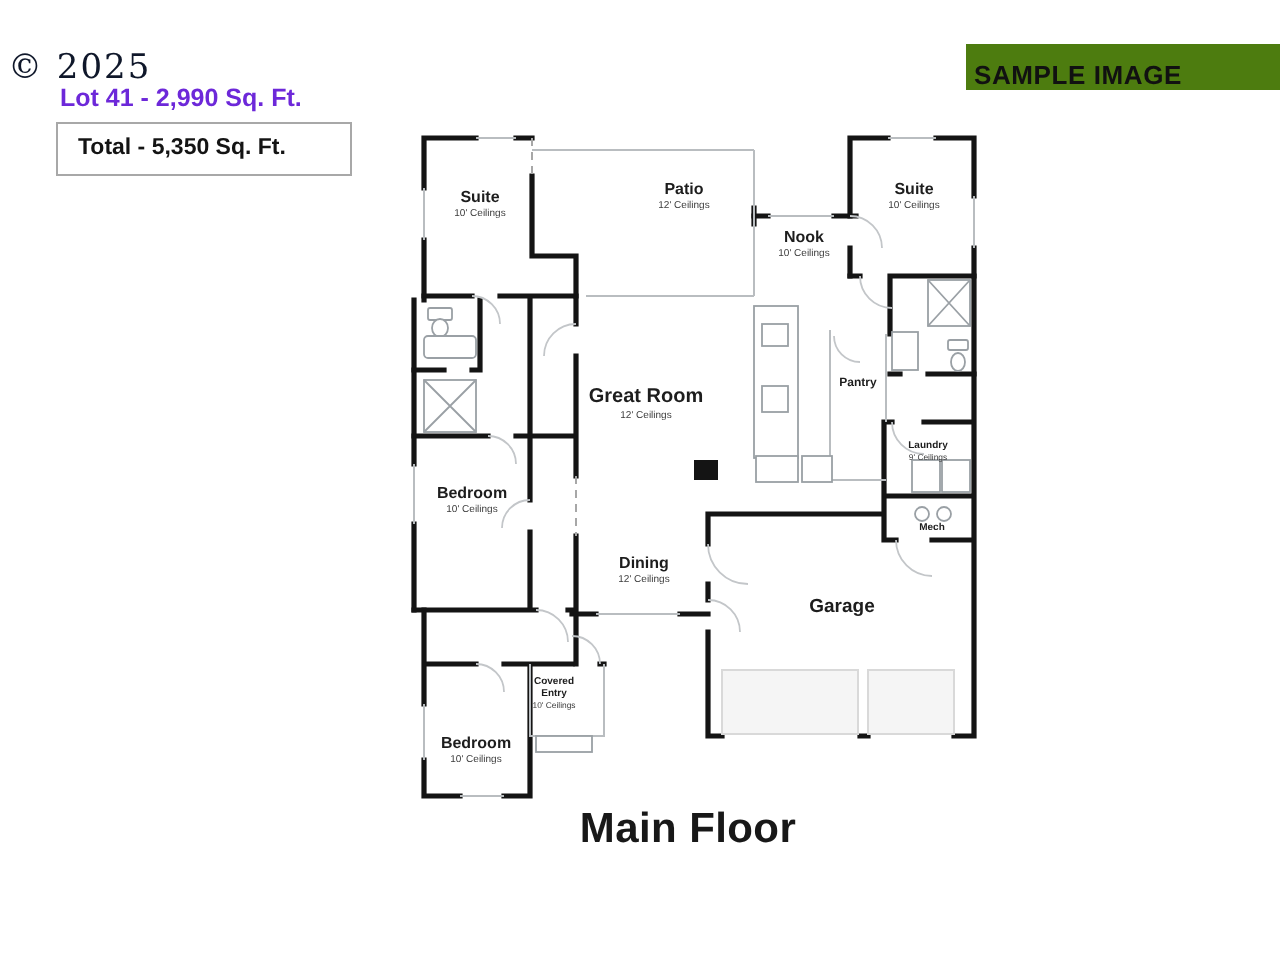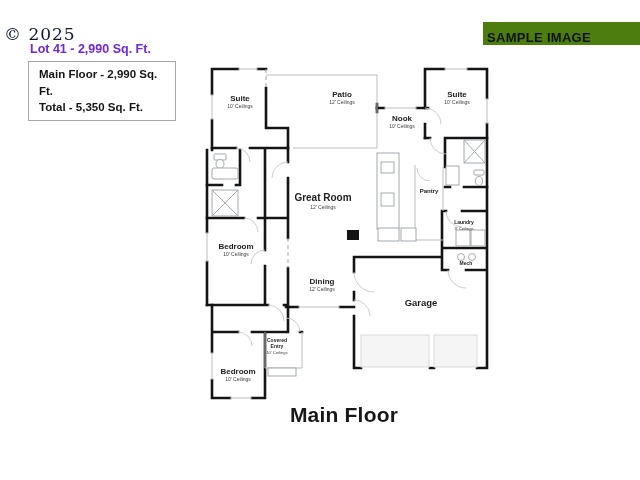--- a/index.html
+++ b/index.html
@@ -36,21 +36,20 @@
 </head>
 <body>
 
 <div class="canvas">
 
   <div class="abs watermark">© 2025</div>
 
   <div class="abs lot-caption">Lot 41 - 2,990 Sq. Ft.</div>
 
   <div class="abs summary-box">
-    <div>Main Floor - 2,990 Sq. Ft.</div>
     <div>Total - 5,350 Sq. Ft.</div>
   </div>
 
   <div class="abs sample-banner">
     <span>SAMPLE IMAGE</span>
   </div>
 
   <svg class="plan" width="640" height="480" viewBox="0 0 640 480">
 
     <g>

